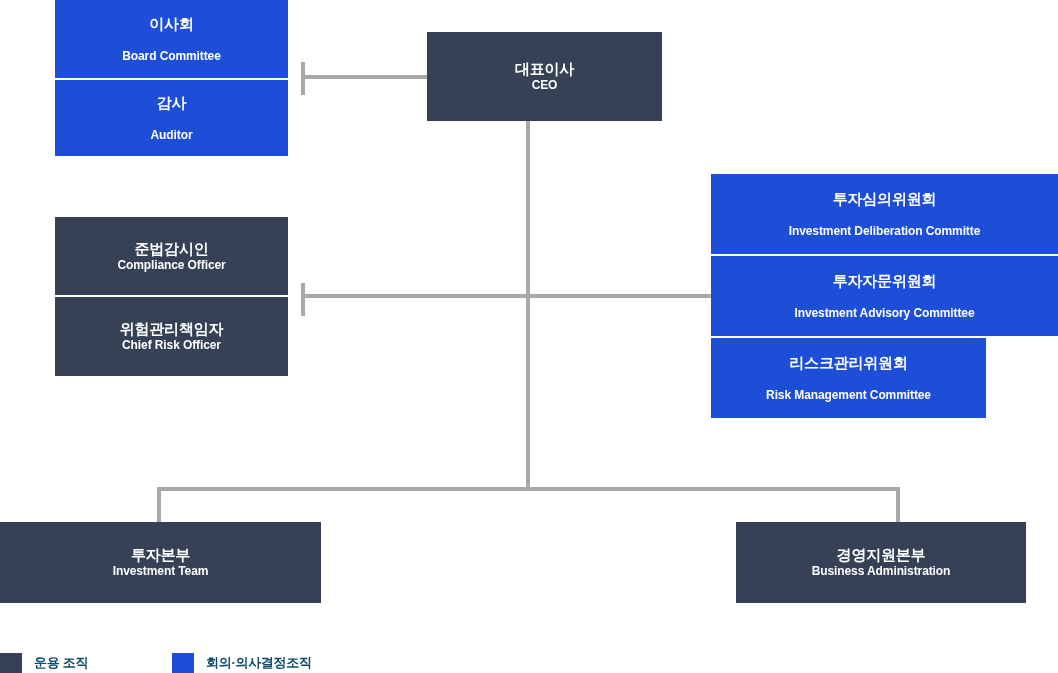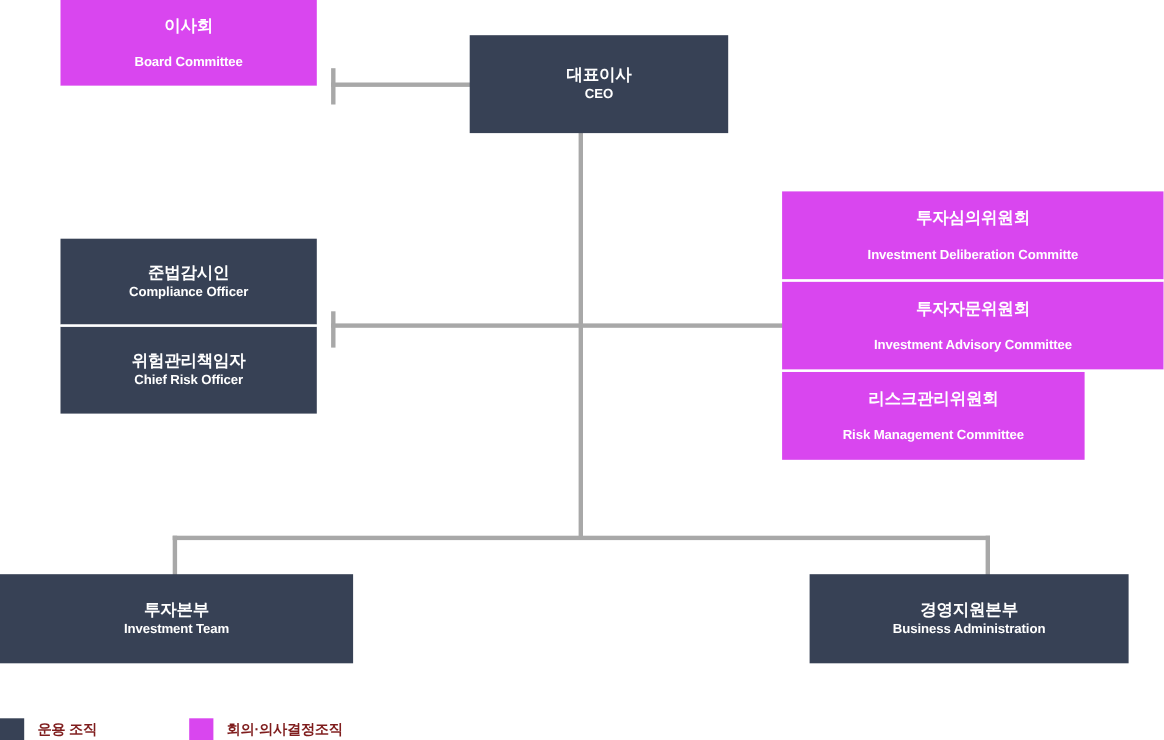--- a/index.html
+++ b/index.html
@@ -37,21 +37,21 @@
     letter-spacing: -0.2px;
     white-space: nowrap;
   }
   .node .en {
     font-size: 12px;
     font-weight: bold;
     letter-spacing: -0.1px;
     white-space: nowrap;
   }
   .navy { background: #374155; }
-  .gray { background: #d946ef; gap: 16px; }
+  .gray { background: #1d4ed8; gap: 16px; }
 
   
   .sep {
     position: absolute;
     background: #ffffff;
     height: 2px;
     z-index: 4;
   }
 
   
@@ -80,21 +80,21 @@
   }
   .legend-swatch {
     width: 22px;
     height: 20px;
     flex: none;
   }
   .legend-label {
     margin-left: 12px;
     font-size: 13px;
     font-weight: bold;
-    color: #7f1d1d;
+    color: #0c4a6e;
     white-space: nowrap;
     letter-spacing: -0.3px;
   }
   #legend-item-0 { left: 0px; }
   #legend-item-1 { left: 172px; }
 </style>
 </head>
 <body>
 
 <div id="org-chart">
@@ -109,20 +109,24 @@
 
   <div class="line h" style="left:157px; top:487px; width:743px;"></div>
   <div class="line v" style="left:157px; top:487px; height:38px;"></div>
   <div class="line v" style="left:896px; top:487px; height:38px;"></div>
 
   <div class="node gray" style="left:55px; top:0px; width:233px; height:78px;">
     <span class="ko">이사회</span>
     <span class="en">Board Committee</span>
   </div>
 
+  <div class="node gray" style="left:55px; top:80px; width:233px; height:76px;">
+    <span class="ko">감사</span>
+    <span class="en">Auditor</span>
+  </div>
 
   <div class="sep" style="left:55px; top:78px; width:233px;"></div>
 
   <div class="node navy" style="left:427px; top:32px; width:235px; height:89px;">
     <span class="ko">대표이사</span>
     <span class="en">CEO</span>
   </div>
 
   <div class="node navy" style="left:55px; top:217px; width:233px; height:78px;">
     <span class="ko">준법감시인</span>

